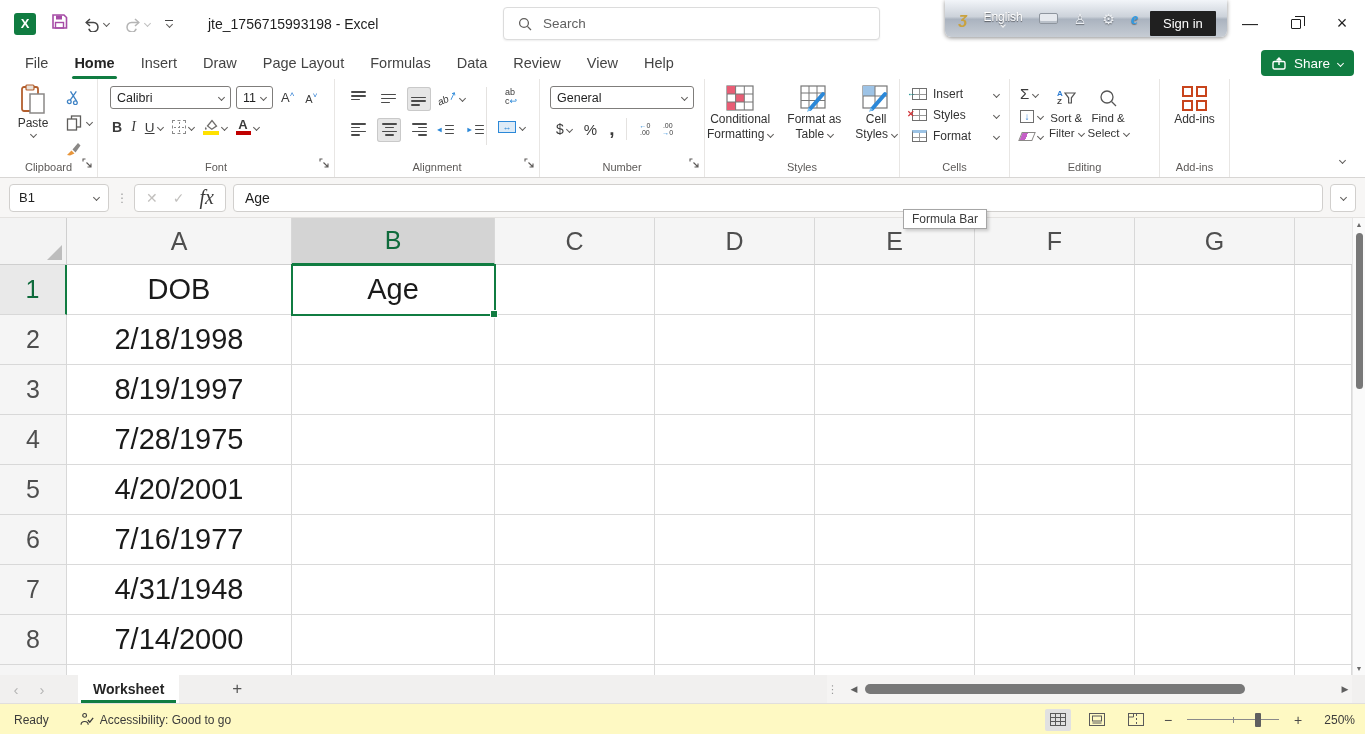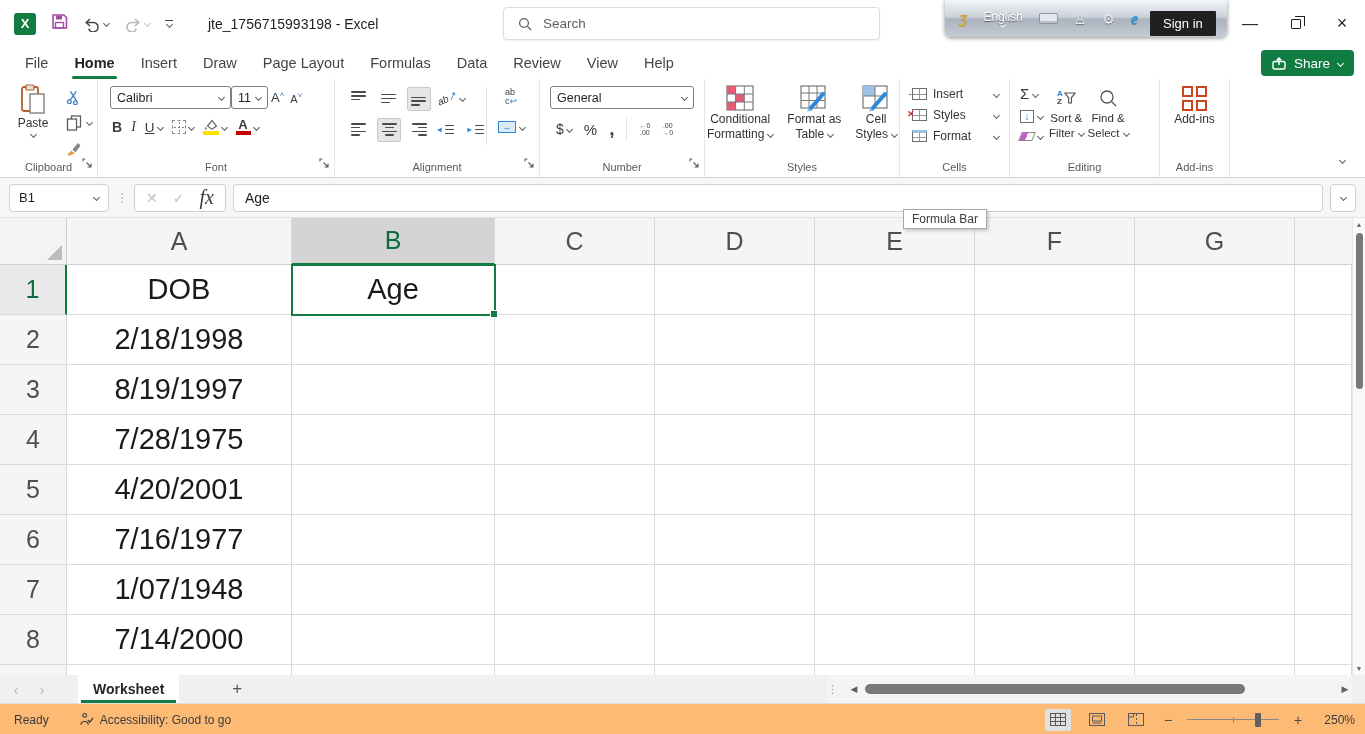--- a/index.html
+++ b/index.html
@@ -50,21 +50,21 @@
   .g-clip { width:98px; } .g-font { width:237px; } .g-align { width:205px; } .g-num { width:165px; }
   .g-styles { width:195px; } .g-cells { width:110px; } .g-edit { width:150px; } .g-addins { width:70px; }
   .ribbon-filler { flex:1 1 auto; position:relative; border-right:none; }
 
   .g-clip-body { display:flex; padding:5px 0 0 8px; gap:8px; }
   .paste-btn { width:50px; display:flex; flex-direction:column; align-items:center; gap:2px; font-size:12px; color:#333; }
   .clip-side { display:flex; flex-direction:column; gap:8px; padding-top:5px; }
   .clip-row { display:flex; align-items:center; gap:5px; height:17px; }
 
   .g-font-body { padding:7px 9px 0 12px; }
-  .font-row1 { display:flex; align-items:center; }
+  .font-row1 { display:flex; gap:5px; align-items:center; }
   .combo { height:23px; border:1px solid #7f7d7b; border-radius:3px; background:#fff; display:flex; align-items:center; justify-content:space-between; padding:0 6px; font-size:12.5px; color:#1f1f1f; }
   .combo-name { width:121px; } .combo-size { width:37px; }
   .grow-font { font-size:13px; font-weight:400; color:#3b3b3b; position:relative; padding:0 3px; }
   .grow-font sup { color:#2b7cd3; font-size:8px; }
   .font-row2 { display:flex; align-items:center; gap:9px; margin-top:10px; padding-left:2px; }
   .fbtn { display:flex; align-items:center; gap:3px; color:#3b3b3b; }
   .b-bold { font-weight:700; font-size:14px; }
   .b-italic { font-style:italic; font-family:"Liberation Serif", serif; font-size:14px; }
   .b-under { text-decoration:underline; font-size:13.5px; }
   .ic-borders { width:14px; height:14px; border:1px dashed #8a8a8a; position:relative; }
@@ -167,21 +167,21 @@
   .sheettab { height:100%; background:#fff; padding:0 15px; display:flex; align-items:center; font-size:14px; font-weight:700; color:#262626; position:relative; margin-left:26px; }
   .sheettab::after { content:""; position:absolute; left:3px; right:3px; bottom:0; height:3px; background:#107c41; }
   .newsheet { margin-left:46px; font-size:17px; color:#555; width:24px; text-align:center; }
   .hs-zone { position:absolute; right:13px; top:0; height:28px; display:flex; align-items:center; background:#f5f4f3; }
   .hs-grip { color:#9a9a9a; font-size:11px; margin-right:10px; letter-spacing:-1px; }
   .hs-arrow { color:#5f5f5f; font-size:9px; width:14px; text-align:center; }
   .hs-track { width:477px; height:14px; position:relative; }
   .hs-thumb { position:absolute; left:4px; top:2px; width:380px; height:10px; background:#787878; border-radius:5px; }
 
   
-  .statusbar { height:32px; background:#fdba74; border-top:1px solid #e1dfdd; display:flex; align-items:center; font-size:12px; color:#3b3b3b; padding:0 10px; }
+  .statusbar { height:32px; background:#fef9c3; border-top:1px solid #e1dfdd; display:flex; align-items:center; font-size:12px; color:#3b3b3b; padding:0 10px; }
   .sb-ready { margin-left:4px; }
   .sb-a11y { display:flex; align-items:center; gap:6px; margin-left:30px; }
   .sb-right { margin-left:auto; display:flex; align-items:center; gap:13px; }
   .viewbtn { width:26px; height:22px; display:flex; align-items:center; justify-content:center; border-radius:2px; }
   .viewbtn.sel { background:#e1e1e1; }
   .zoom-minus, .zoom-plus { font-size:14px; color:#4a4a4a; width:12px; text-align:center; }
   .zoom-track { width:92px; height:14px; position:relative; }
   .zoom-line { position:absolute; left:0; right:0; top:6.5px; height:1px; background:#8a8a8a; }
   .zoom-tick { position:absolute; left:46px; top:4px; width:1px; height:6px; background:#8a8a8a; }
   .zoom-thumb { position:absolute; left:68px; top:0; width:6px; height:14px; background:#5f5f5f; border-radius:1px; }
@@ -733,21 +733,21 @@
         <div class="cell wC"></div>
         <div class="cell wD"></div>
         <div class="cell wE"></div>
         <div class="cell wF"></div>
         <div class="cell wG"></div>
         <div class="cell wX"></div>
       </div>
 
       <div class="grow">
         <div class="rowhead">7</div>
-        <div class="cell wA">1/07/1948</div>
+        <div class="cell wA">4/31/1948</div>
         <div class="cell wB"></div>
         <div class="cell wC"></div>
         <div class="cell wD"></div>
         <div class="cell wE"></div>
         <div class="cell wF"></div>
         <div class="cell wG"></div>
         <div class="cell wX"></div>
       </div>
 
       <div class="grow">

